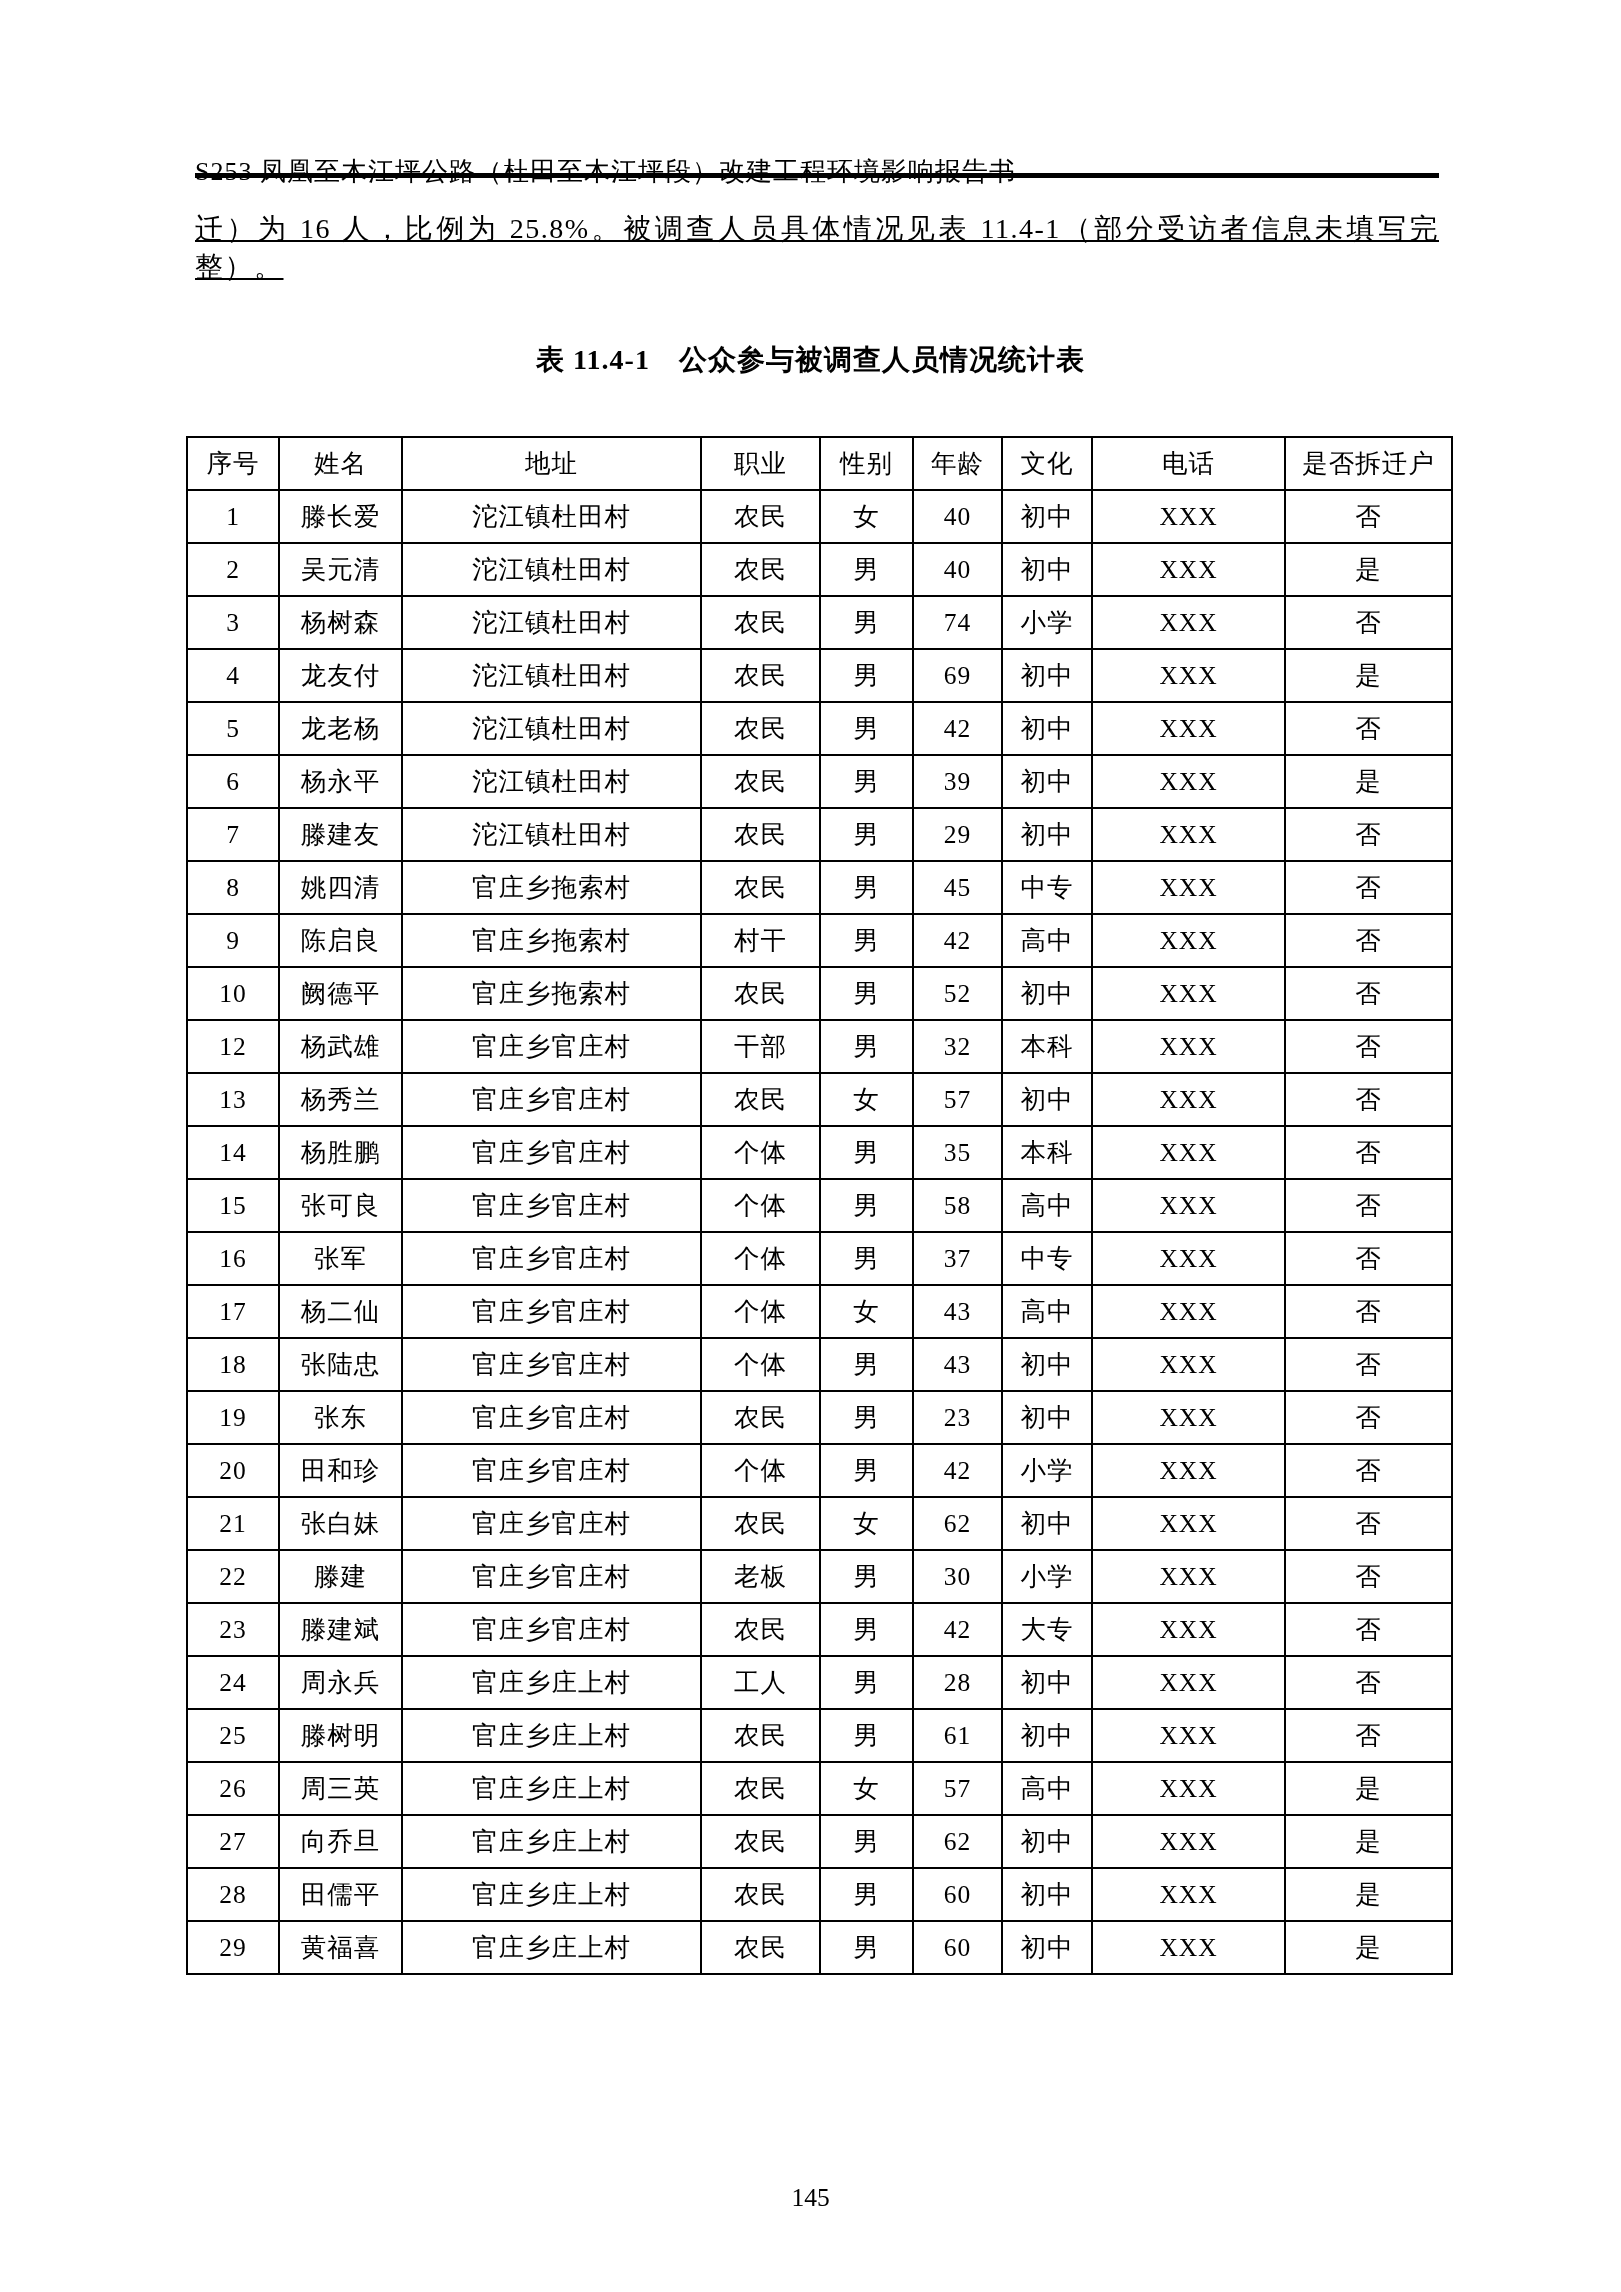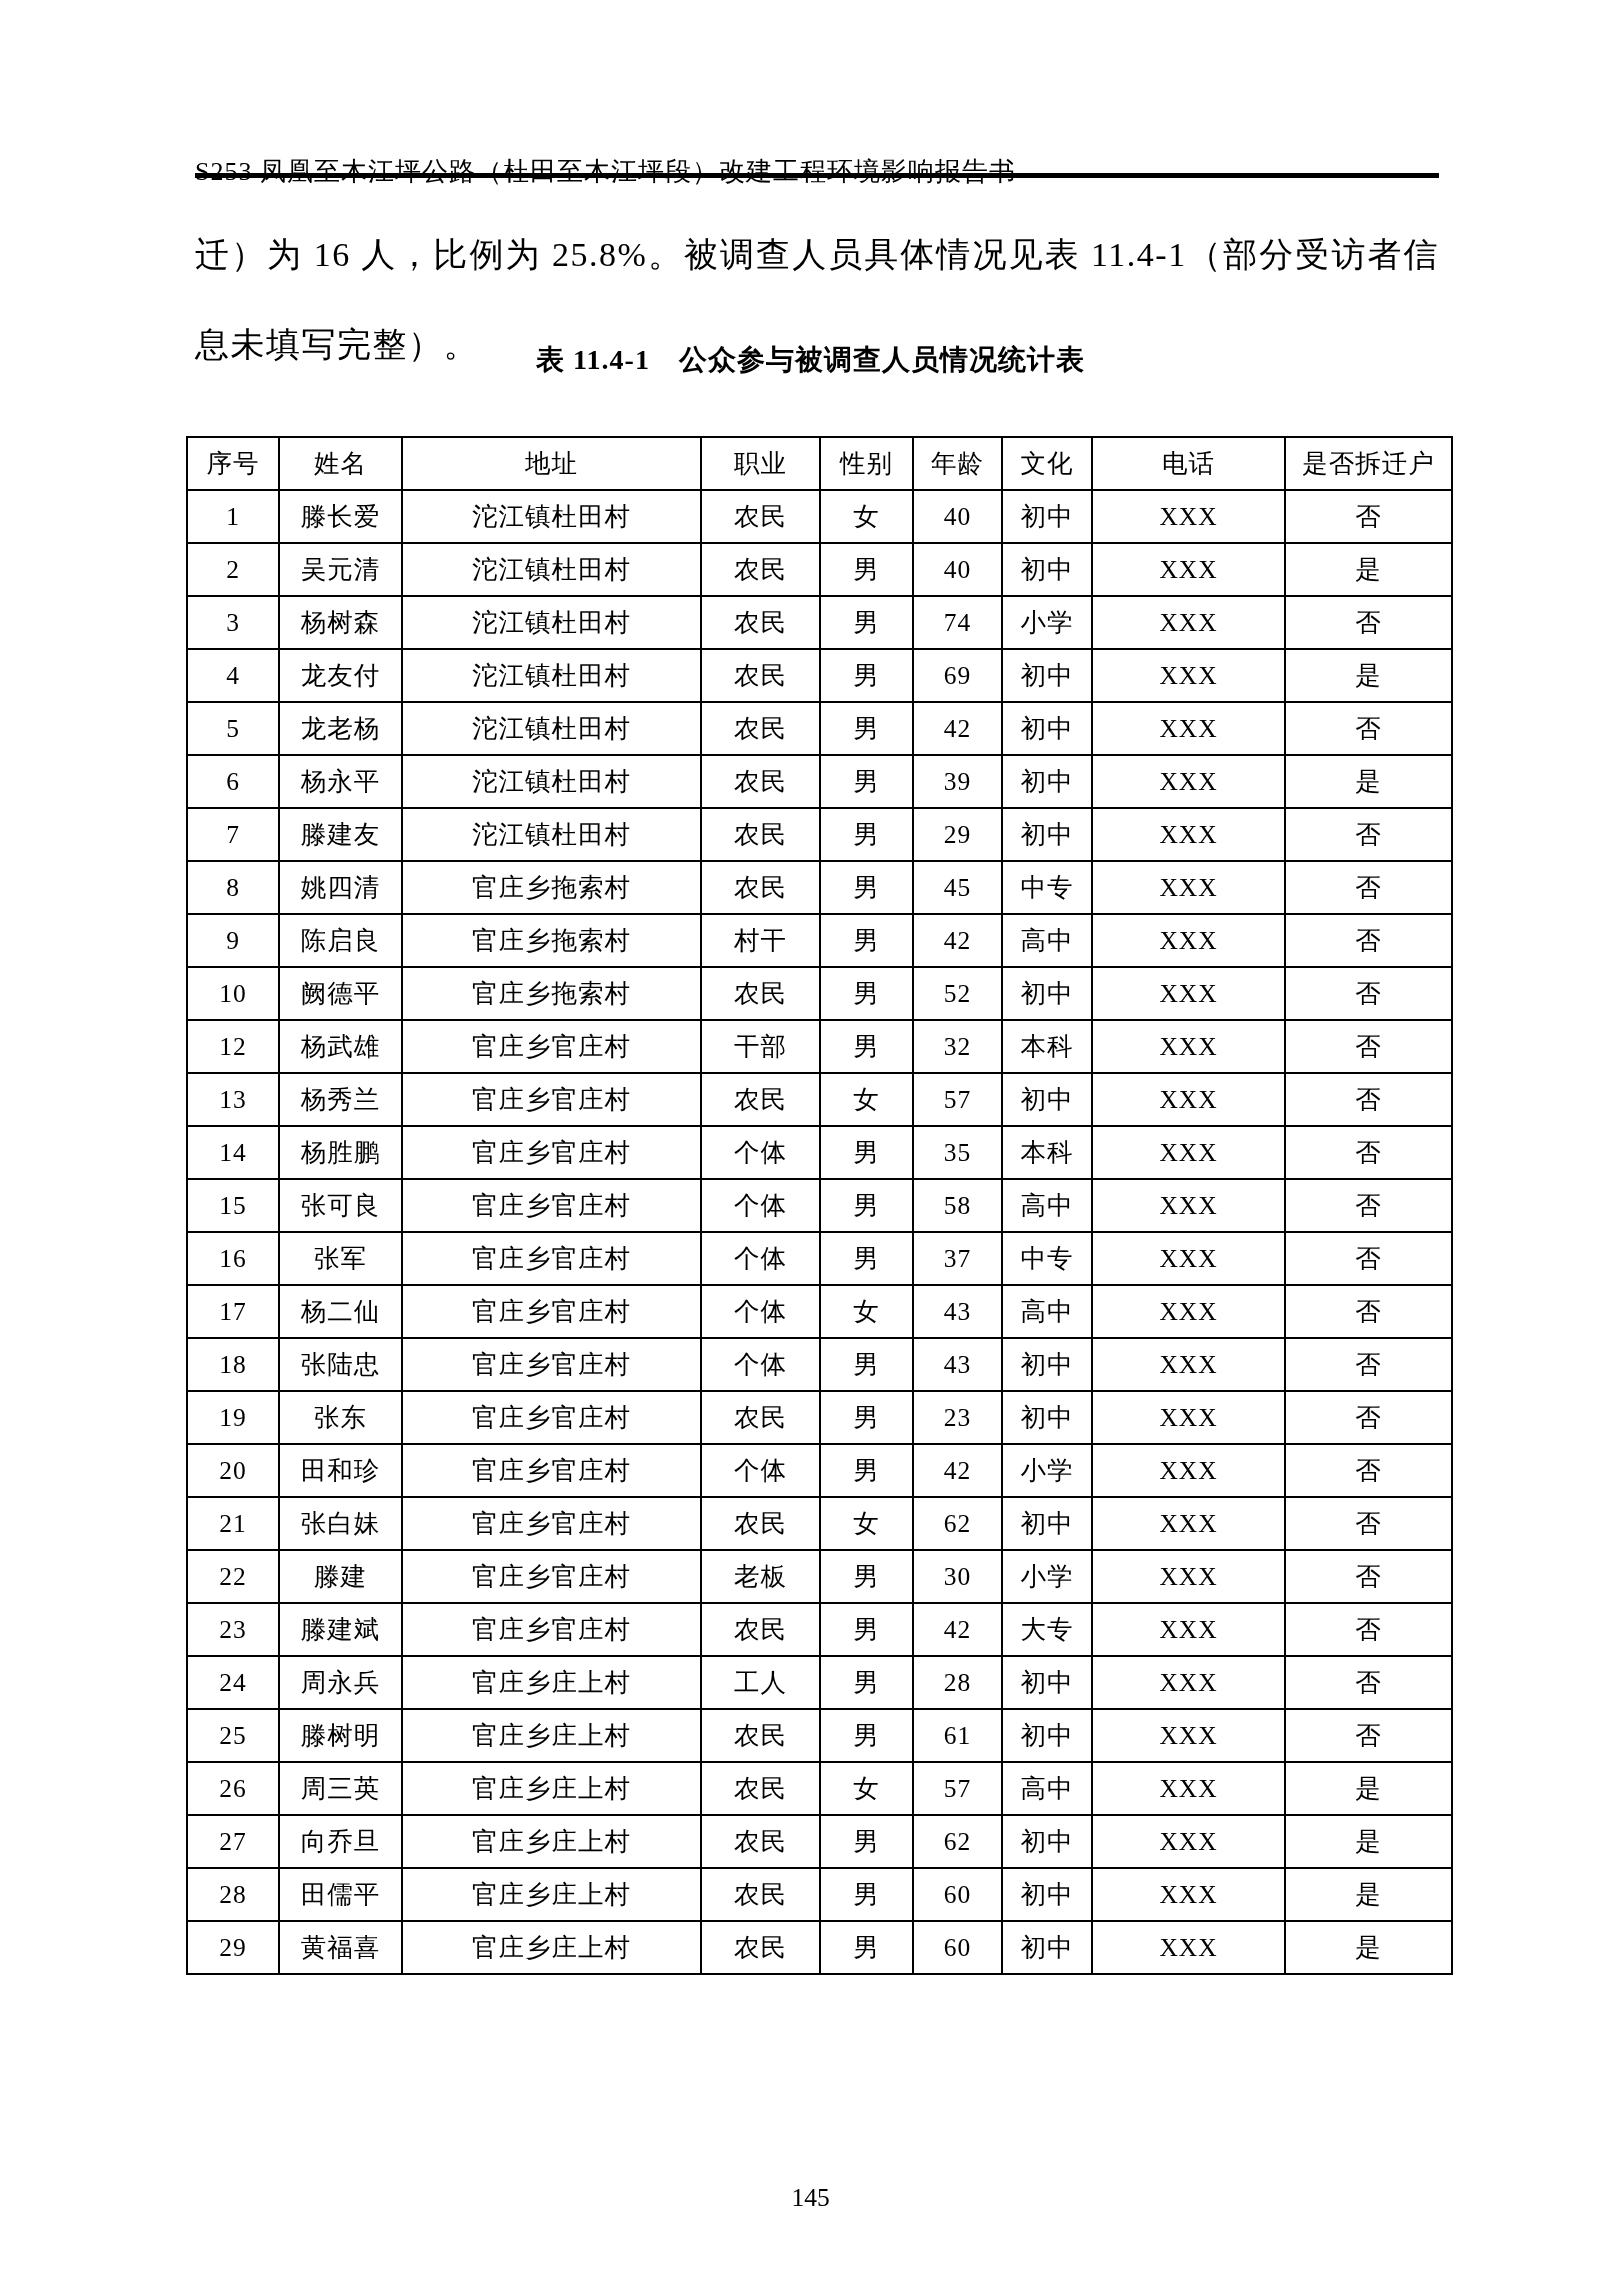--- a/index.html
+++ b/index.html
@@ -32,25 +32,26 @@
     left: 195px;
     width: 1244px;
     height: 4.9px;
     background: #000000;
   }
   .body-paragraph {
     position: absolute;
     top: 210px;
     left: 195px;
     width: 1244px;
-    font-size: 34px;
-    line-height: 90px;
+    font-size: 28px;
+    line-height: 38px;
     letter-spacing: 1.5px;
     text-align: justify;
     text-justify: inter-character;
+    text-decoration: underline;
   }
   .table-title {
     position: absolute;
     top: 341px;
     left: 0;
     width: 100%;
     text-align: center;
     font-weight: bold;
     font-size: 28px;
     letter-spacing: 1px;

